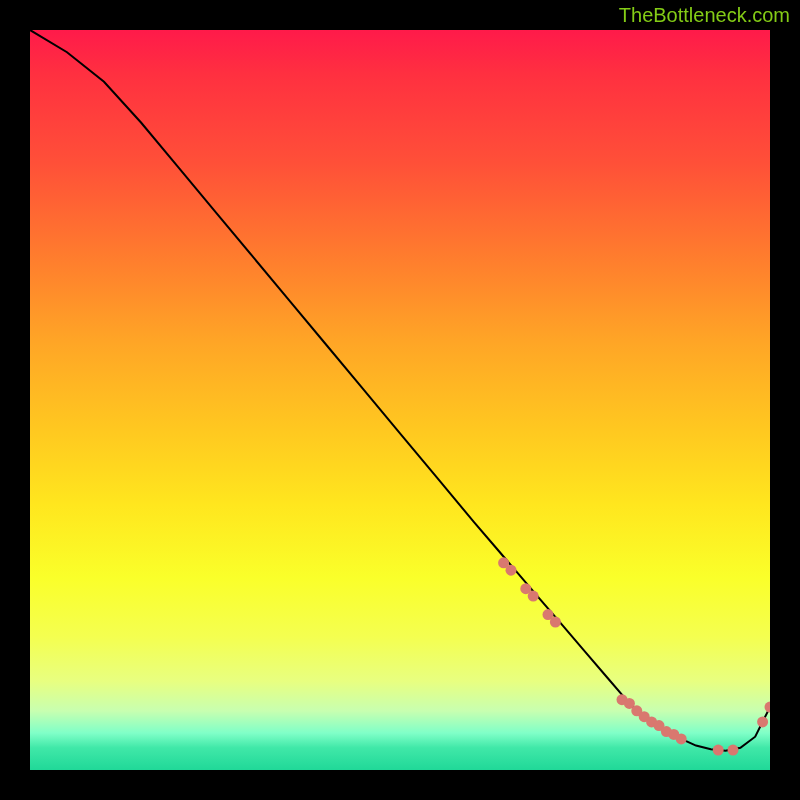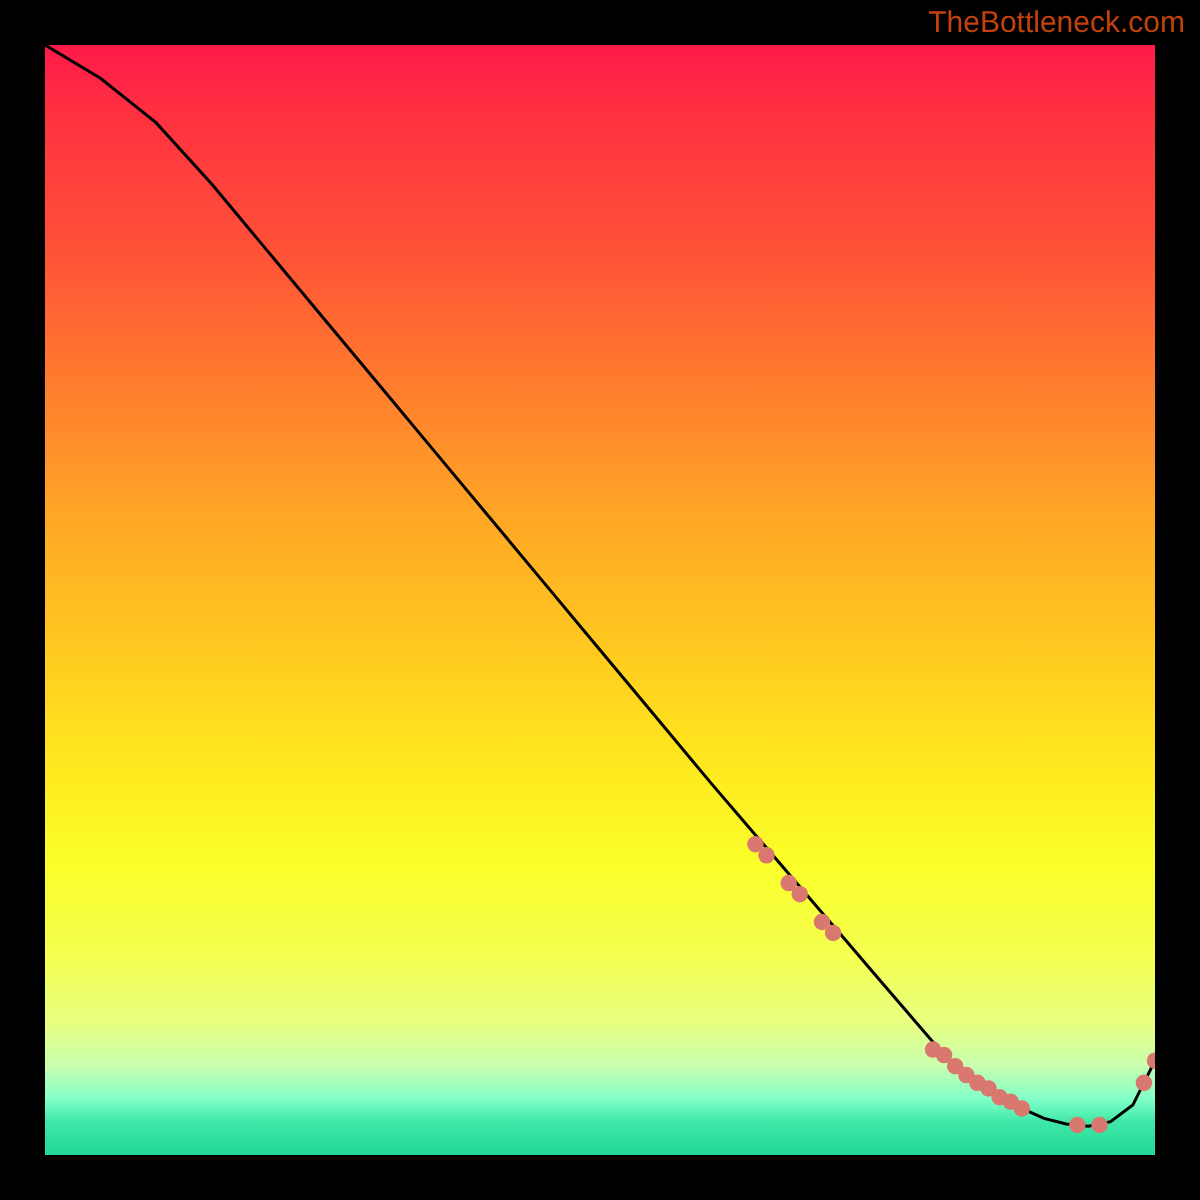--- a/index.html
+++ b/index.html
@@ -7,21 +7,21 @@
     width: 800px;
     height: 800px;
     background: #000;
     position: relative;
     font-family: Arial, sans-serif;
   }
   .watermark {
     position: absolute;
     top: 4px;
     right: 10px;
-    color: #c2410c;
+    color: #84cc16;
     font-size: 20px;
     font-weight: normal;
     z-index: 10;
     text-align: right;
   }
   .plot-area {
     position: absolute;
     left: 30px;
     top: 30px;
     width: 740px;

